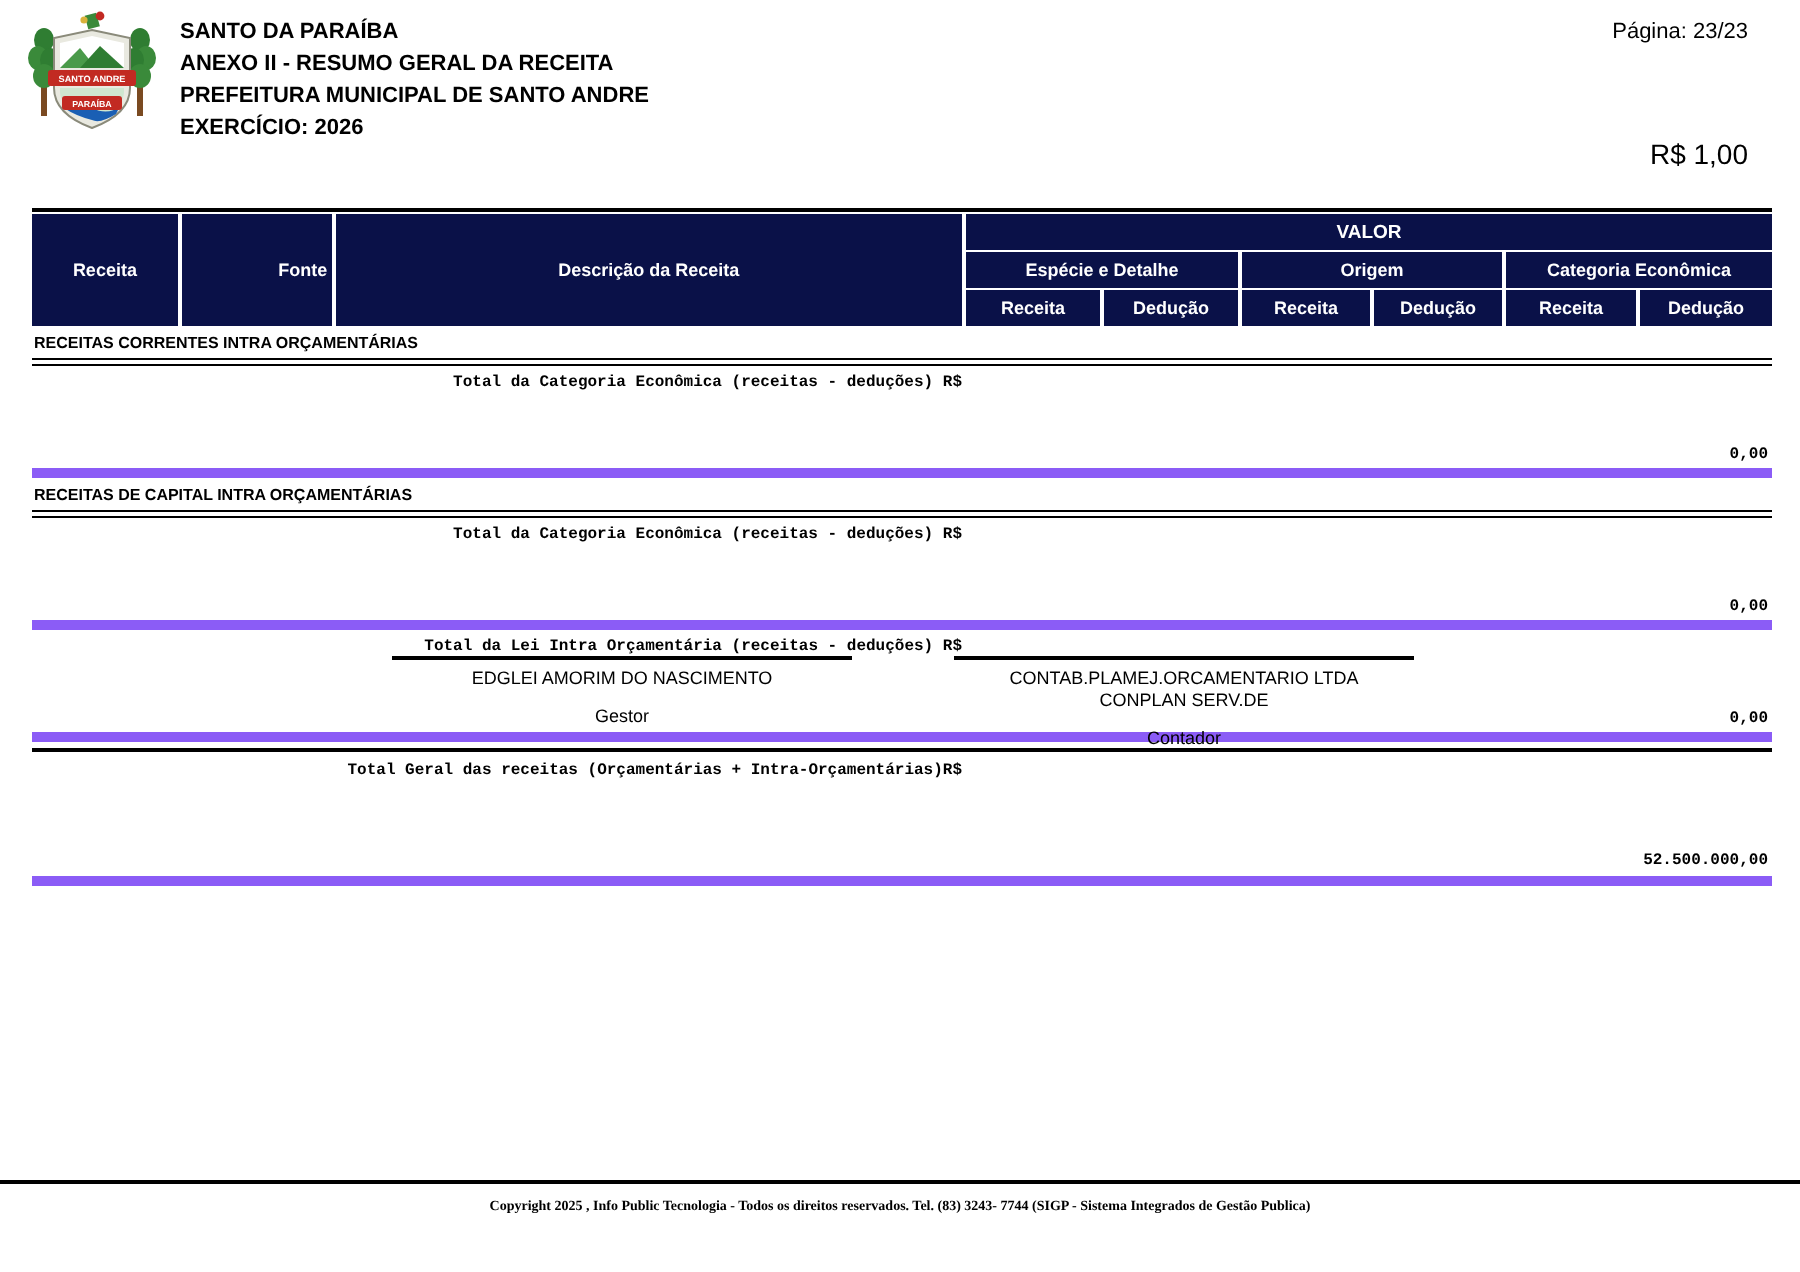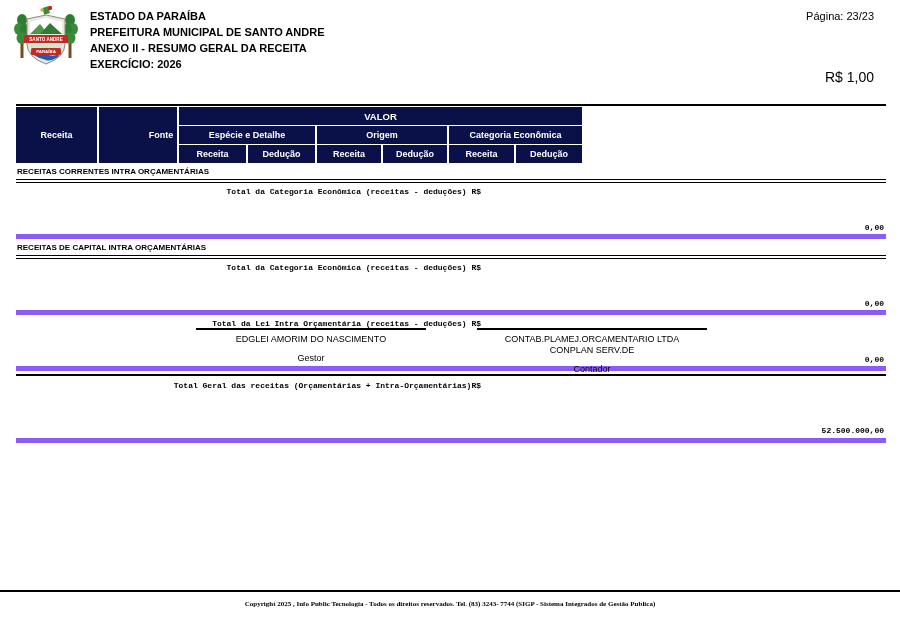--- a/index.html
+++ b/index.html
@@ -82,33 +82,34 @@
 
   <g>
     <rect x="10" y="31" width="44" height="8" rx="1.5" fill="#c22a22"></rect>
     <text x="32" y="37" text-anchor="middle" font-size="4.6" font-weight="bold" fill="#ffffff" font-family="Liberation Sans, sans-serif">SANTO ANDRE</text>
     <rect x="17" y="44" width="30" height="7" rx="1.5" fill="#c22a22"></rect>
     <text x="32" y="49.4" text-anchor="middle" font-size="4.4" font-weight="bold" fill="#ffffff" font-family="Liberation Sans, sans-serif">PARAÍBA</text>
   </g>
 </svg>
 
 <div class="hlines">
-  <div class="hline">ESTADO DA PARAÍBA</div>
+  <div class="hline">SANTO DA PARAÍBA</div>
+  <div class="hline">ANEXO II - RESUMO GERAL DA RECEITA</div>
   <div class="hline">PREFEITURA MUNICIPAL DE SANTO ANDRE</div>
-  <div class="hline">ANEXO II - RESUMO GERAL DA RECEITA</div>
   <div class="hline">EXERCÍCIO: 2026</div>
 </div>
 
 <div class="pagenum">Página: 23/23</div>
 <div class="currency">R$ 1,00</div>
 
 <div class="table">
   <div class="thead">
     <div class="hcell col-receita">Receita</div>
     <div class="hcell col-fonte">Fonte</div>
+    <div class="hcell col-desc">Descrição da Receita</div>
     <div class="valor-block">
       <div class="hcell valor-title">VALOR</div>
       <div class="group-row" id="group-row">
           <div class="hcell" style="width: 136px;">Espécie e Detalhe</div>
           <div class="hcell" style="width: 130px;">Origem</div>
           <div class="hcell" style="width: 133px;">Categoria Econômica</div>
         </div>
       <div class="sub-row" id="sub-row">
           <div class="hcell" style="width: 67px;">Receita</div>
           <div class="hcell" style="width: 67px;">Dedução</div>

